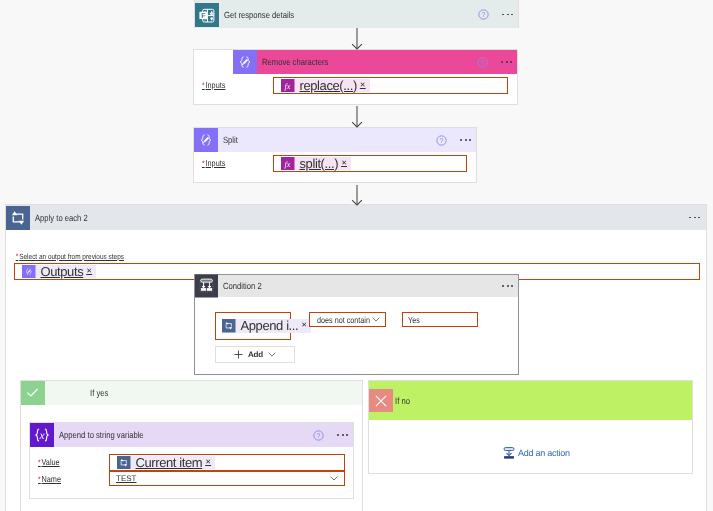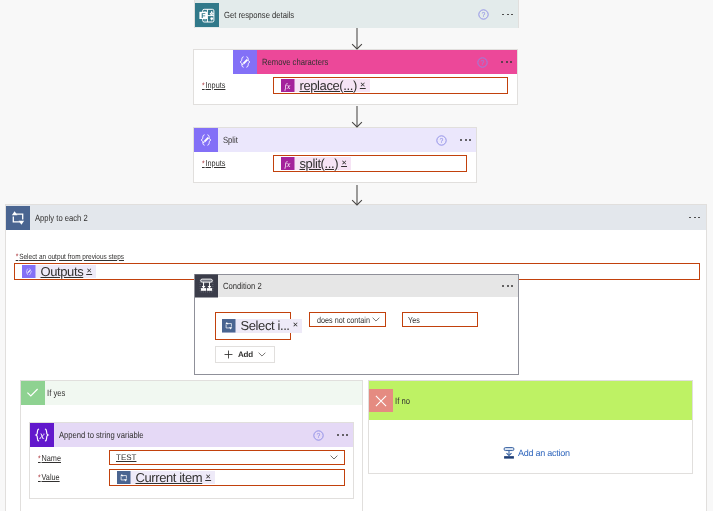--- a/index.html
+++ b/index.html
@@ -281,47 +281,47 @@
               <svg width="14" height="14" viewBox="0 0 24 24">
   <rect x="0" y="0" width="24" height="24" fill="#4a6591"></rect>
   <g stroke="#ffffff" stroke-width="1.3" fill="none" stroke-linejoin="miter" stroke-linecap="butt">
     <path d="M8.6 8.1 H16.7 V13.6"></path>
     <path d="M15.4 15.9 H7.3 V10.4"></path>
   </g>
   <path d="M8.6 5.3 L11.4 9.2 H5.8 Z" fill="#ffffff"></path>
   <path d="M15.4 18.7 L12.6 14.8 H18.2 Z" fill="#ffffff"></path>
 </svg>
             </span>
-          <span class="tkt">Select i...</span>
+          <span class="tkt">Append i...</span>
           <span class="tkx">✕</span>
         </span>
       </div>
       <div class="fbox" style="flex:0 0 77px;width:77px;height:15px;margin-left:18px;padding:0 5px 0 7px;justify-content:space-between;">
         <span class="smw" style="width:54px;"><span class="sm">does not contain</span></span>
         <svg width="8" height="5" viewBox="0 0 9 5.5">
             <path d="M0.7 0.7 L4.5 4.5 L8.3 0.7" stroke="#605e5c" stroke-width="0.95" fill="none"></path>
           </svg>
       </div>
       <div class="fbox" style="flex:0 0 76px;width:76px;height:15px;margin-left:16px;padding:0 5px 0 5px;">
         <span class="sm">Yes</span>
       </div>
     </div>
-    <div style="position:absolute;left:20px;top:49px;width:60px;height:17px;border:1px solid #e1dfdd;display:flex;align-items:center;justify-content:center;gap:5px;background:#fff;">
+    <div style="position:absolute;left:20px;top:49px;width:80px;height:17px;border:1px solid #e1dfdd;display:flex;align-items:center;justify-content:center;gap:5px;background:#fff;">
       <svg width="9" height="9" viewBox="0 0 10 10">
           <path d="M5 0.6 V9.4 M0.6 5 H9.4" stroke="#323130" stroke-width="0.95" fill="none"></path>
         </svg>
       <span style="font-size:8px;font-weight:bold;letter-spacing:-0.2px;">Add</span>
       <svg width="8" height="5" viewBox="0 0 9 5.5">
           <path d="M0.7 0.7 L4.5 4.5 L8.3 0.7" stroke="#605e5c" stroke-width="0.95" fill="none"></path>
         </svg>
     </div>
   </div>
 </div>
 <div class="card" style="left:20px;top:380px;width:343px;height:131px;border-bottom:none;">
-  <div class="chead" style="background:#f1f8f1;height:23.5px;">
+  <div class="chead" style="background:#f1f8f1;height:23.5px;gap:43px;">
     <div class="cicon" style="margin-left:0;background:#8ed291;width:23.5px;height:23.5px;flex:0 0 23.5px;">
       <svg width="15" height="15" viewBox="0 0 15 15">
           <path d="M2.4 7.6 L5.8 11.0 L12.6 4.0" stroke="#ffffff" stroke-width="1.15" fill="none" stroke-linecap="butt"></path>
         </svg>
     </div>
     <div class="ctitle" style="margin-left:2px;">If yes</div>
   </div>
 </div>
 <div class="card" style="left:368px;top:380px;width:325px;height:94px;">
   <div class="chead" style="background:#bef264;height:39px;">
@@ -363,43 +363,43 @@
 </svg>
         </span>
       <span class="ell">
           <i></i>
           <i></i>
           <i></i>
         </span>
     </div>
   </div>
   <div class="cbody" style="padding:3px 8px 8px 8px;">
-    <div class="frow">
-      <div class="flbl"><span class="req">*</span><span>Name</span></div>
-      <div class="fbox" style="padding:0 6px;justify-content:space-between;height:15px;">
-        <span style="font-size:8px;">TEST</span>
-        <svg width="8" height="5" viewBox="0 0 8 5">
-            <path d="M0.6 0.6 L4 4 L7.4 0.6" stroke="#605e5c" stroke-width="0.9" fill="none"></path>
-          </svg>
-      </div>
-    </div>
     <div class="frow" style="margin-top:4px;">
       <div class="flbl"><span class="req">*</span><span>Value</span></div>
       <div class="fbox">
         <span class="tok">
           <span class="tki">
               <svg width="14" height="14" viewBox="0 0 24 24">
   <rect x="0" y="0" width="24" height="24" fill="#4a6591"></rect>
   <g stroke="#ffffff" stroke-width="1.3" fill="none" stroke-linejoin="miter" stroke-linecap="butt">
     <path d="M8.6 8.1 H16.7 V13.6"></path>
     <path d="M15.4 15.9 H7.3 V10.4"></path>
   </g>
   <path d="M8.6 5.3 L11.4 9.2 H5.8 Z" fill="#ffffff"></path>
   <path d="M15.4 18.7 L12.6 14.8 H18.2 Z" fill="#ffffff"></path>
 </svg>
             </span>
           <span class="tkt">Current item</span>
           <span class="tkx">✕</span>
         </span>
       </div>
     </div>
+    <div class="frow">
+      <div class="flbl"><span class="req">*</span><span>Name</span></div>
+      <div class="fbox" style="padding:0 6px;justify-content:space-between;height:15px;">
+        <span style="font-size:8px;">TEST</span>
+        <svg width="8" height="5" viewBox="0 0 8 5">
+            <path d="M0.6 0.6 L4 4 L7.4 0.6" stroke="#605e5c" stroke-width="0.9" fill="none"></path>
+          </svg>
+      </div>
+    </div>
   </div>
 </div>
 
 </body></html>

